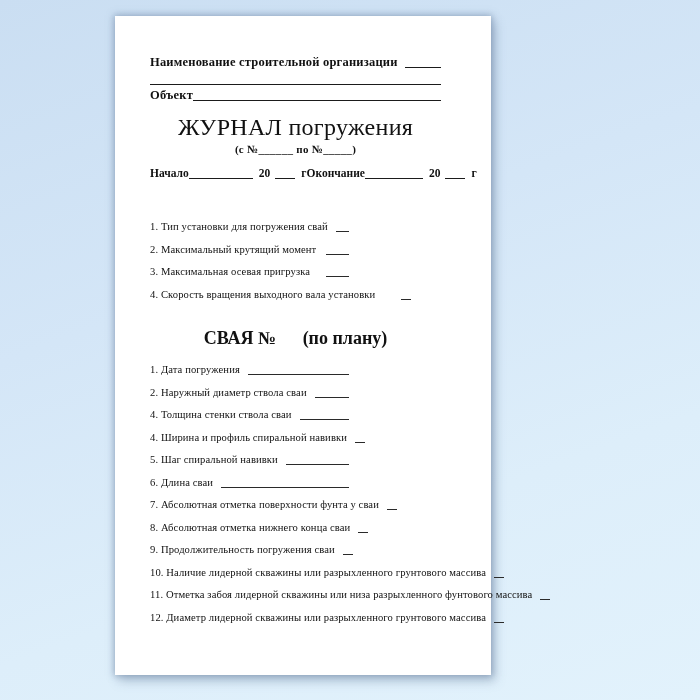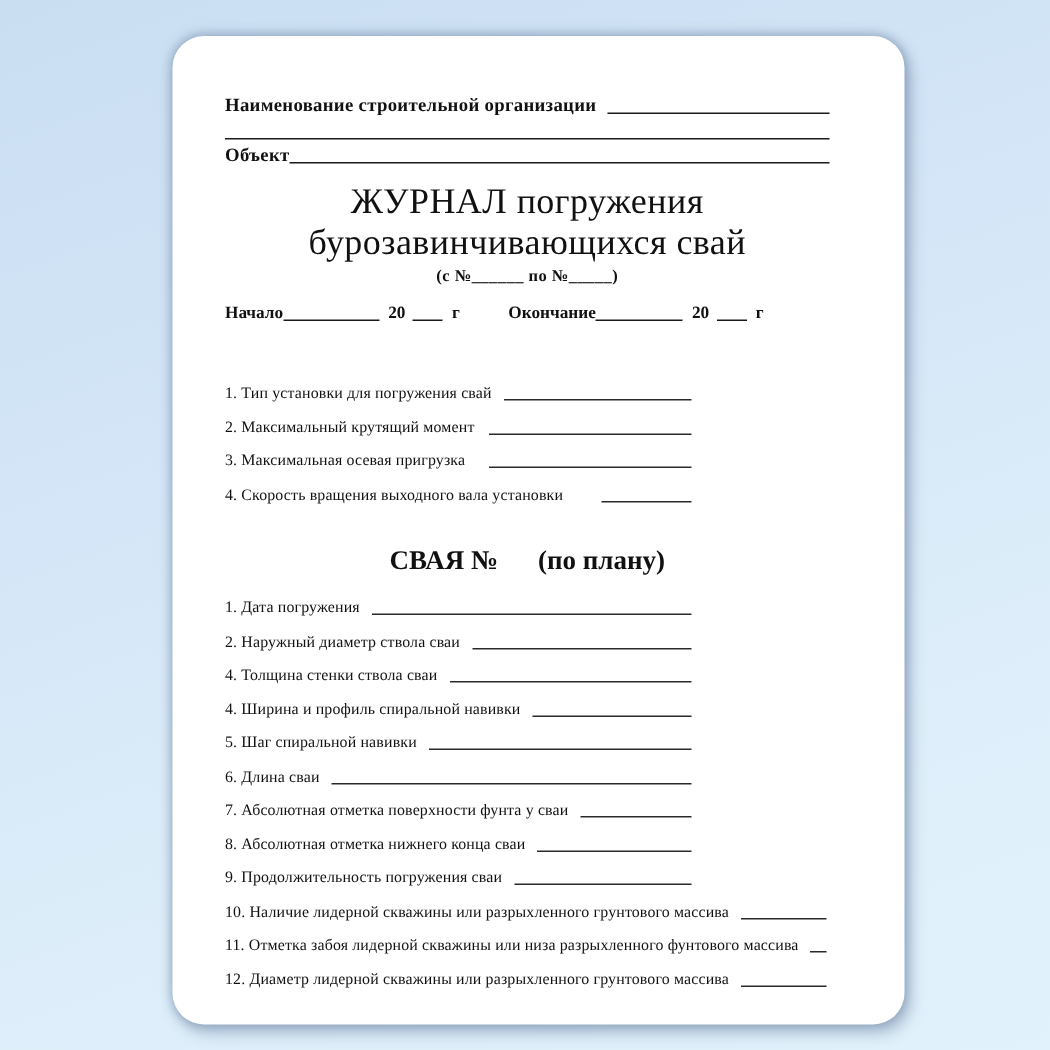--- a/index.html
+++ b/index.html
@@ -11,28 +11,27 @@
     width: 700px;
     height: 700px;
     overflow: hidden;
     background: linear-gradient(160deg, #cadef2 0%, #d4e6f7 38%, #ddeefa 70%, #e2f2fc 100%);
     font-family: "Liberation Serif", "DejaVu Serif", serif;
     color: #111;
   }
   .paper {
     position: absolute;
     left: 115px;
-    top: 24px;
-    width: 488px;
+    top: 16px;
+    width: 376px;
     height: 659px;
     background: #ffffff;
     box-sizing: border-box;
     padding: 38px 50px 0 35px;
     box-shadow: 0 0 7px 1px rgba(100,124,155,0.55), 4px 6px 10px rgba(105,128,160,0.38);
-    border-radius: 21px;
   }
   
   .hdr-row {
     display: flex;
     align-items: baseline;
     font-size: 12.5px;
     font-weight: bold;
     height: 16px;
     letter-spacing: 0.2px;
     white-space: nowrap;
@@ -132,21 +131,20 @@
       <span>Наименование строительной организации</span>
       <span class="fill after-label"></span>
     </div>
     <div class="hdr-rule"></div>
     <div class="hdr-row">
       <span>Объект</span>
       <span class="fill"></span>
     </div>
 
     <div class="title-line first">ЖУРНАЛ погружения</div>
-    <div class="title-line">бурозавинчивающихся свай</div>
     <div class="range-line">(с №______ по №_____)</div>
 
     <div class="dates-row">
       <span class="date-group">
         <span>Начало</span>
         <span class="fill w64"></span>
         <span class="century">20</span>
         <span class="fill w20"></span>
         <span class="suffix">г</span>
       </span>

